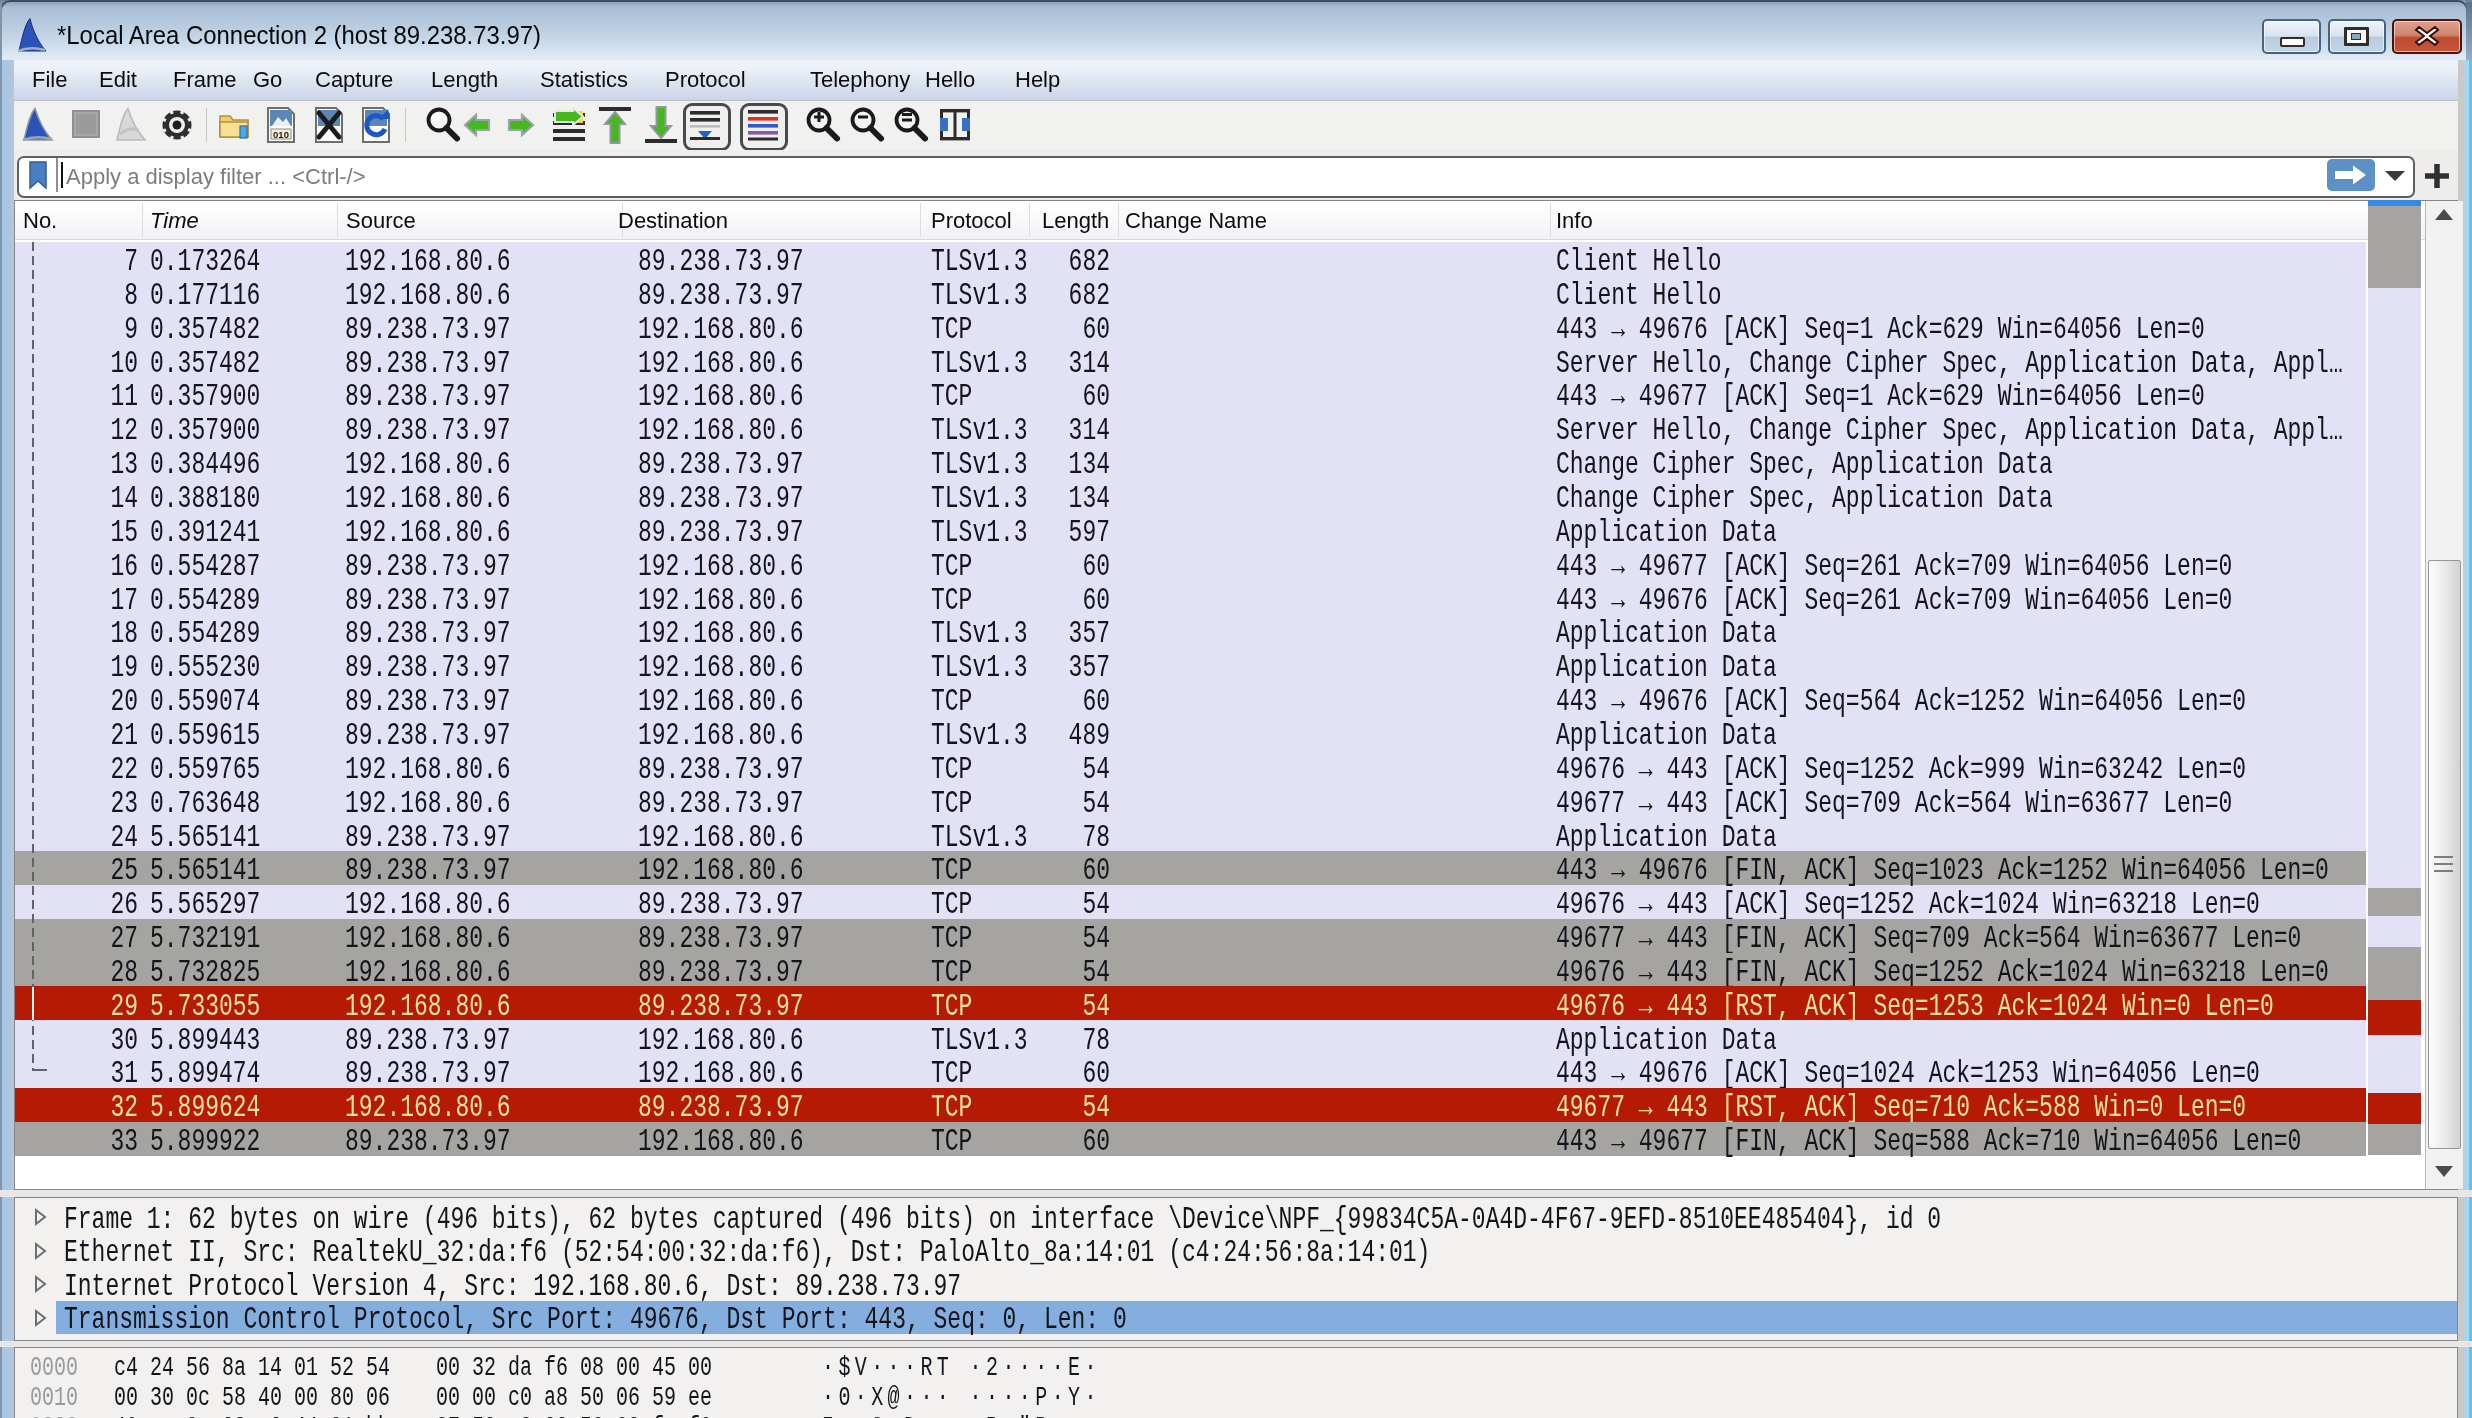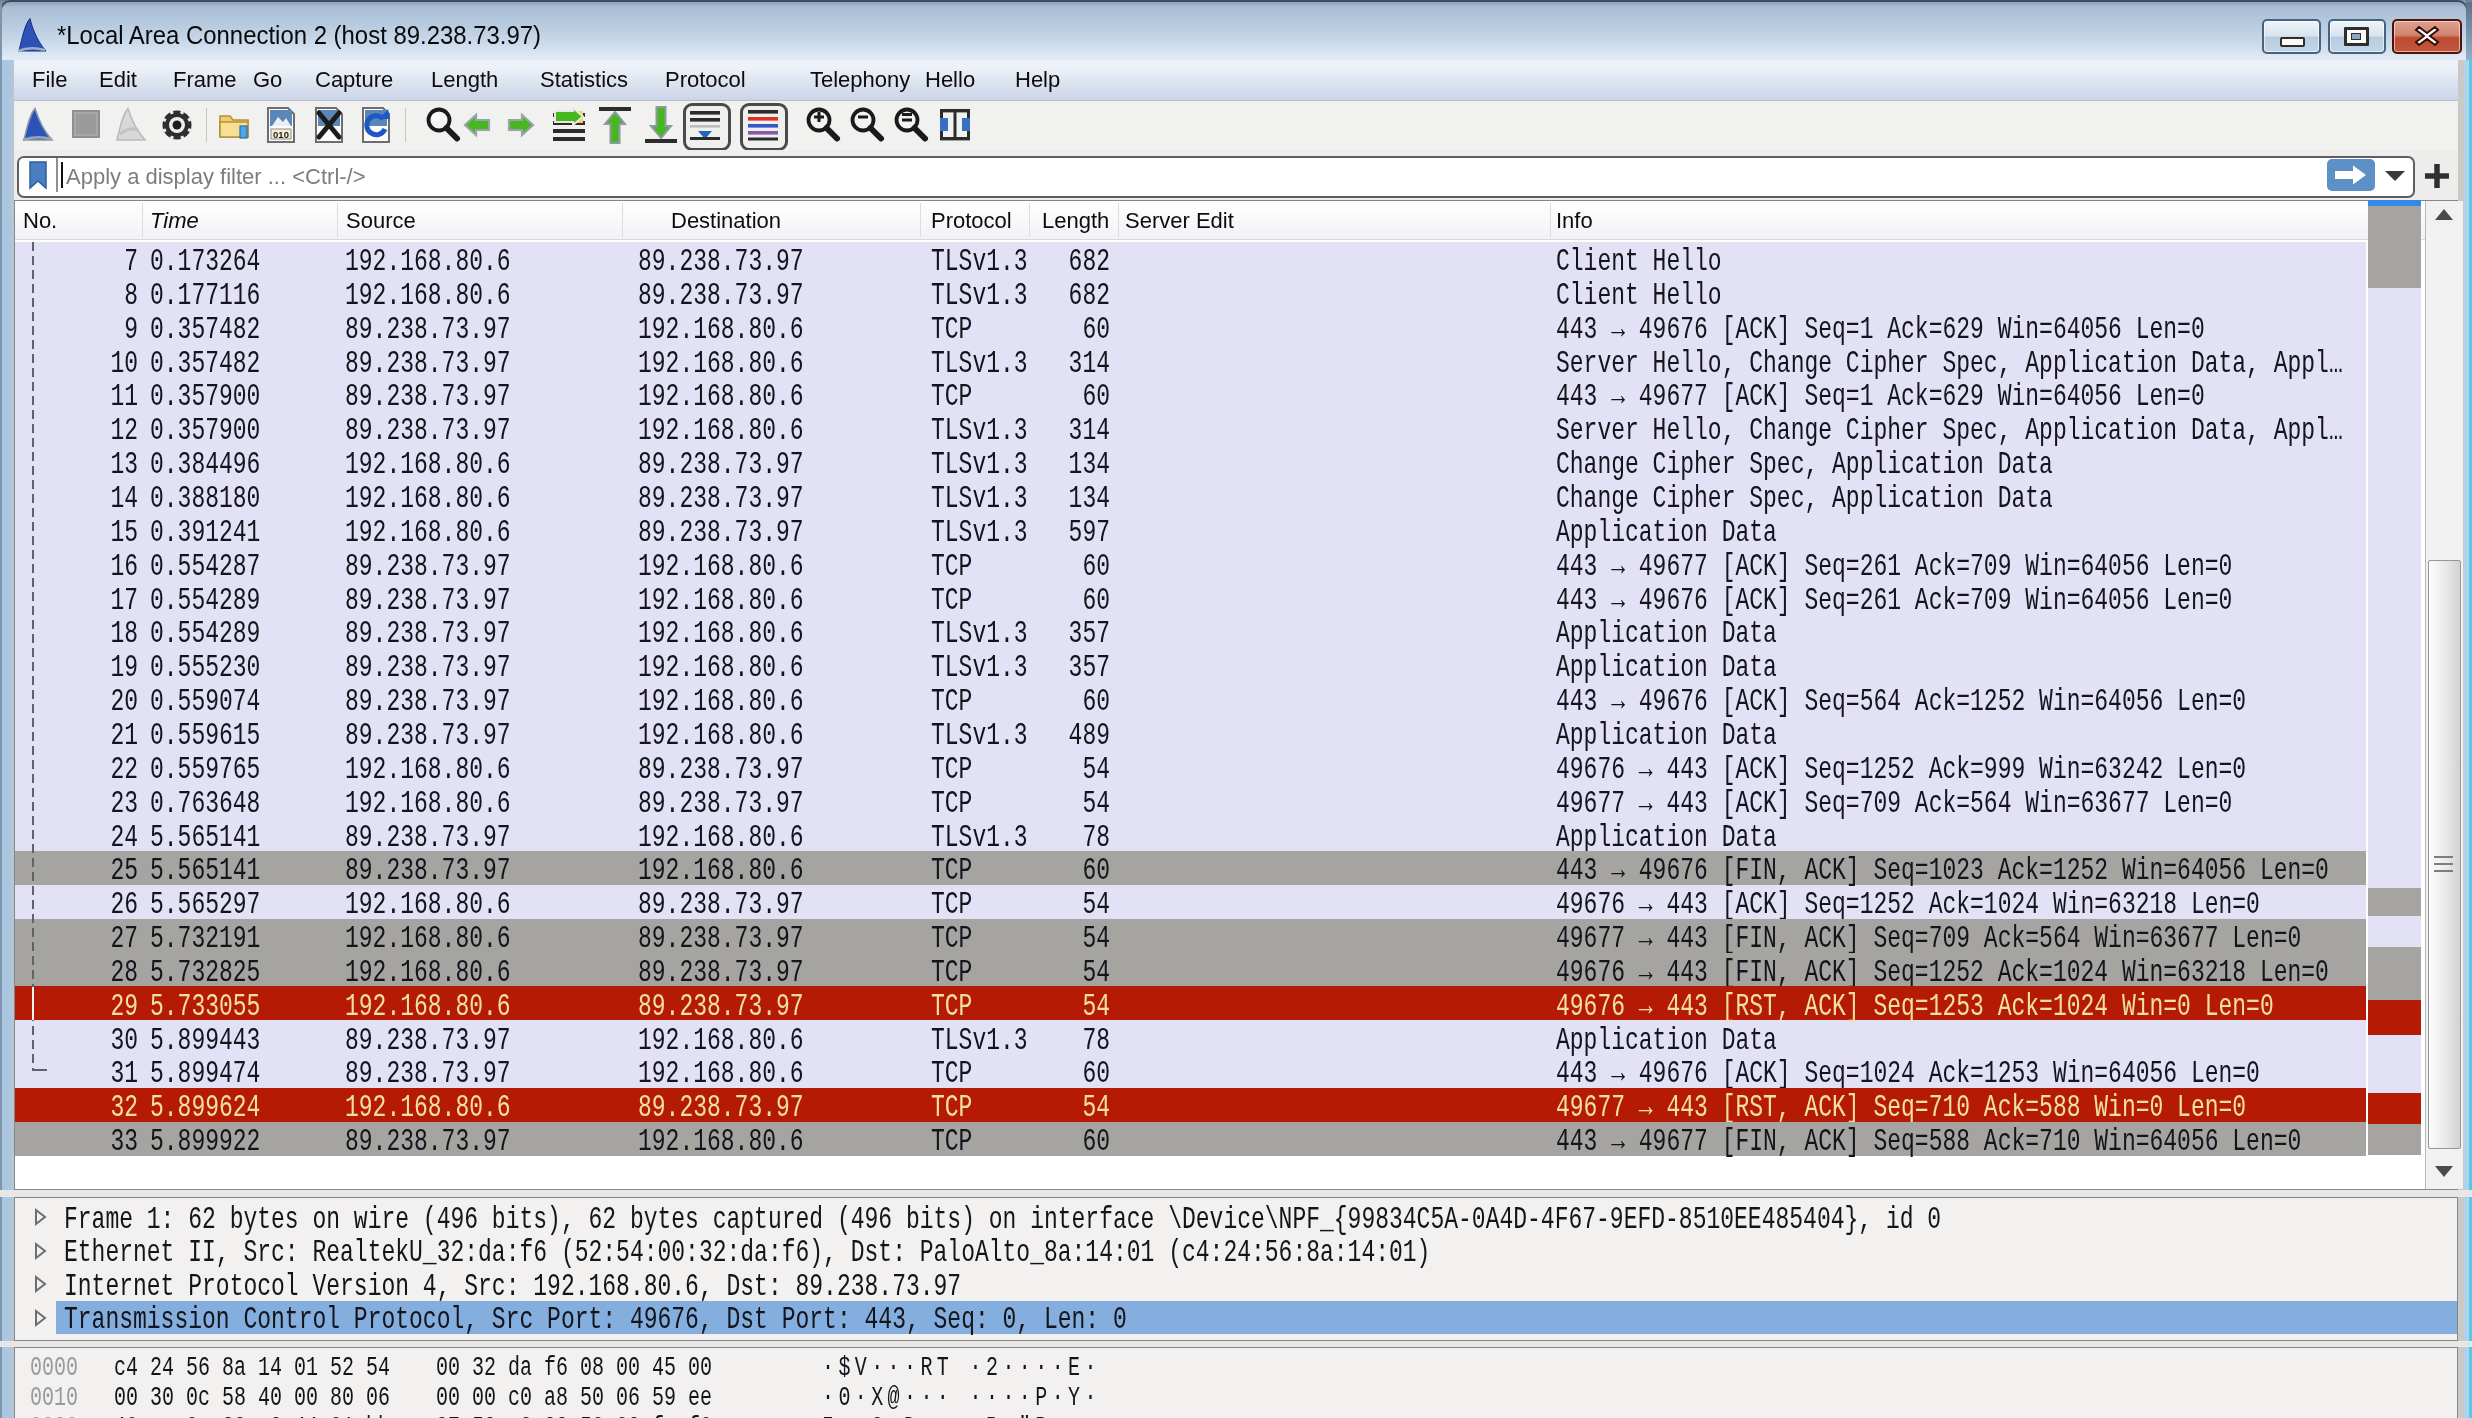--- a/index.html
+++ b/index.html
@@ -189,24 +189,24 @@
 <div class="a" style="left:142px;top:203px;width:1px;height:34px;background:#dcdce2;"></div>
 <div class="a" style="left:337px;top:203px;width:1px;height:34px;background:#dcdce2;"></div>
 <div class="a" style="left:622px;top:203px;width:1px;height:34px;background:#dcdce2;"></div>
 <div class="a" style="left:920px;top:203px;width:1px;height:34px;background:#dcdce2;"></div>
 <div class="a" style="left:1029px;top:203px;width:1px;height:34px;background:#dcdce2;"></div>
 <div class="a" style="left:1118px;top:203px;width:1px;height:34px;background:#dcdce2;"></div>
 <div class="a" style="left:1550px;top:203px;width:1px;height:34px;background:#dcdce2;"></div>
 <div class="a hdr" style="left:23px;top:208px;">No.</div>
 <div class="a hdr" style="left:150px;top:208px;font-style:italic;">Time</div>
 <div class="a hdr" style="left:346px;top:208px;">Source</div>
-<div class="a hdr" style="left:671px;top:208px;">Destination</div>
+<div class="a hdr" style="left:618px;top:208px;">Destination</div>
 <div class="a hdr" style="left:931px;top:208px;">Protocol</div>
 <div class="a hdr" style="left:1042px;top:208px;">Length</div>
-<div class="a hdr" style="left:1125px;top:208px;">Server Edit</div>
+<div class="a hdr" style="left:1125px;top:208px;">Change Name</div>
 <div class="a hdr" style="left:1556px;top:208px;">Info</div>
 <div class="a" style="left:15px;top:241.7px;width:2351px;height:914.0px;background:#e3e1f6;"></div>
 <div class="cell mono" style="left:60px;top:246.0px;width:78px;text-align:right;color:#14141c;">7</div>
 <div class="cell mono" style="left:150px;top:246.0px;color:#14141c;">0.173264</div>
 <div class="cell mono" style="left:345px;top:246.0px;color:#14141c;">192.168.80.6</div>
 <div class="cell mono" style="left:638px;top:246.0px;color:#14141c;">89.238.73.97</div>
 <div class="cell mono" style="left:931px;top:246.0px;color:#14141c;">TLSv1.3</div>
 <div class="cell mono" style="left:1000px;top:246.0px;width:110px;text-align:right;color:#14141c;">682</div>
 <div class="cell mono" style="left:1556px;top:246.0px;color:#14141c;">Client Hello</div>
 <div class="cell mono" style="left:60px;top:279.9px;width:78px;text-align:right;color:#14141c;">8</div>

